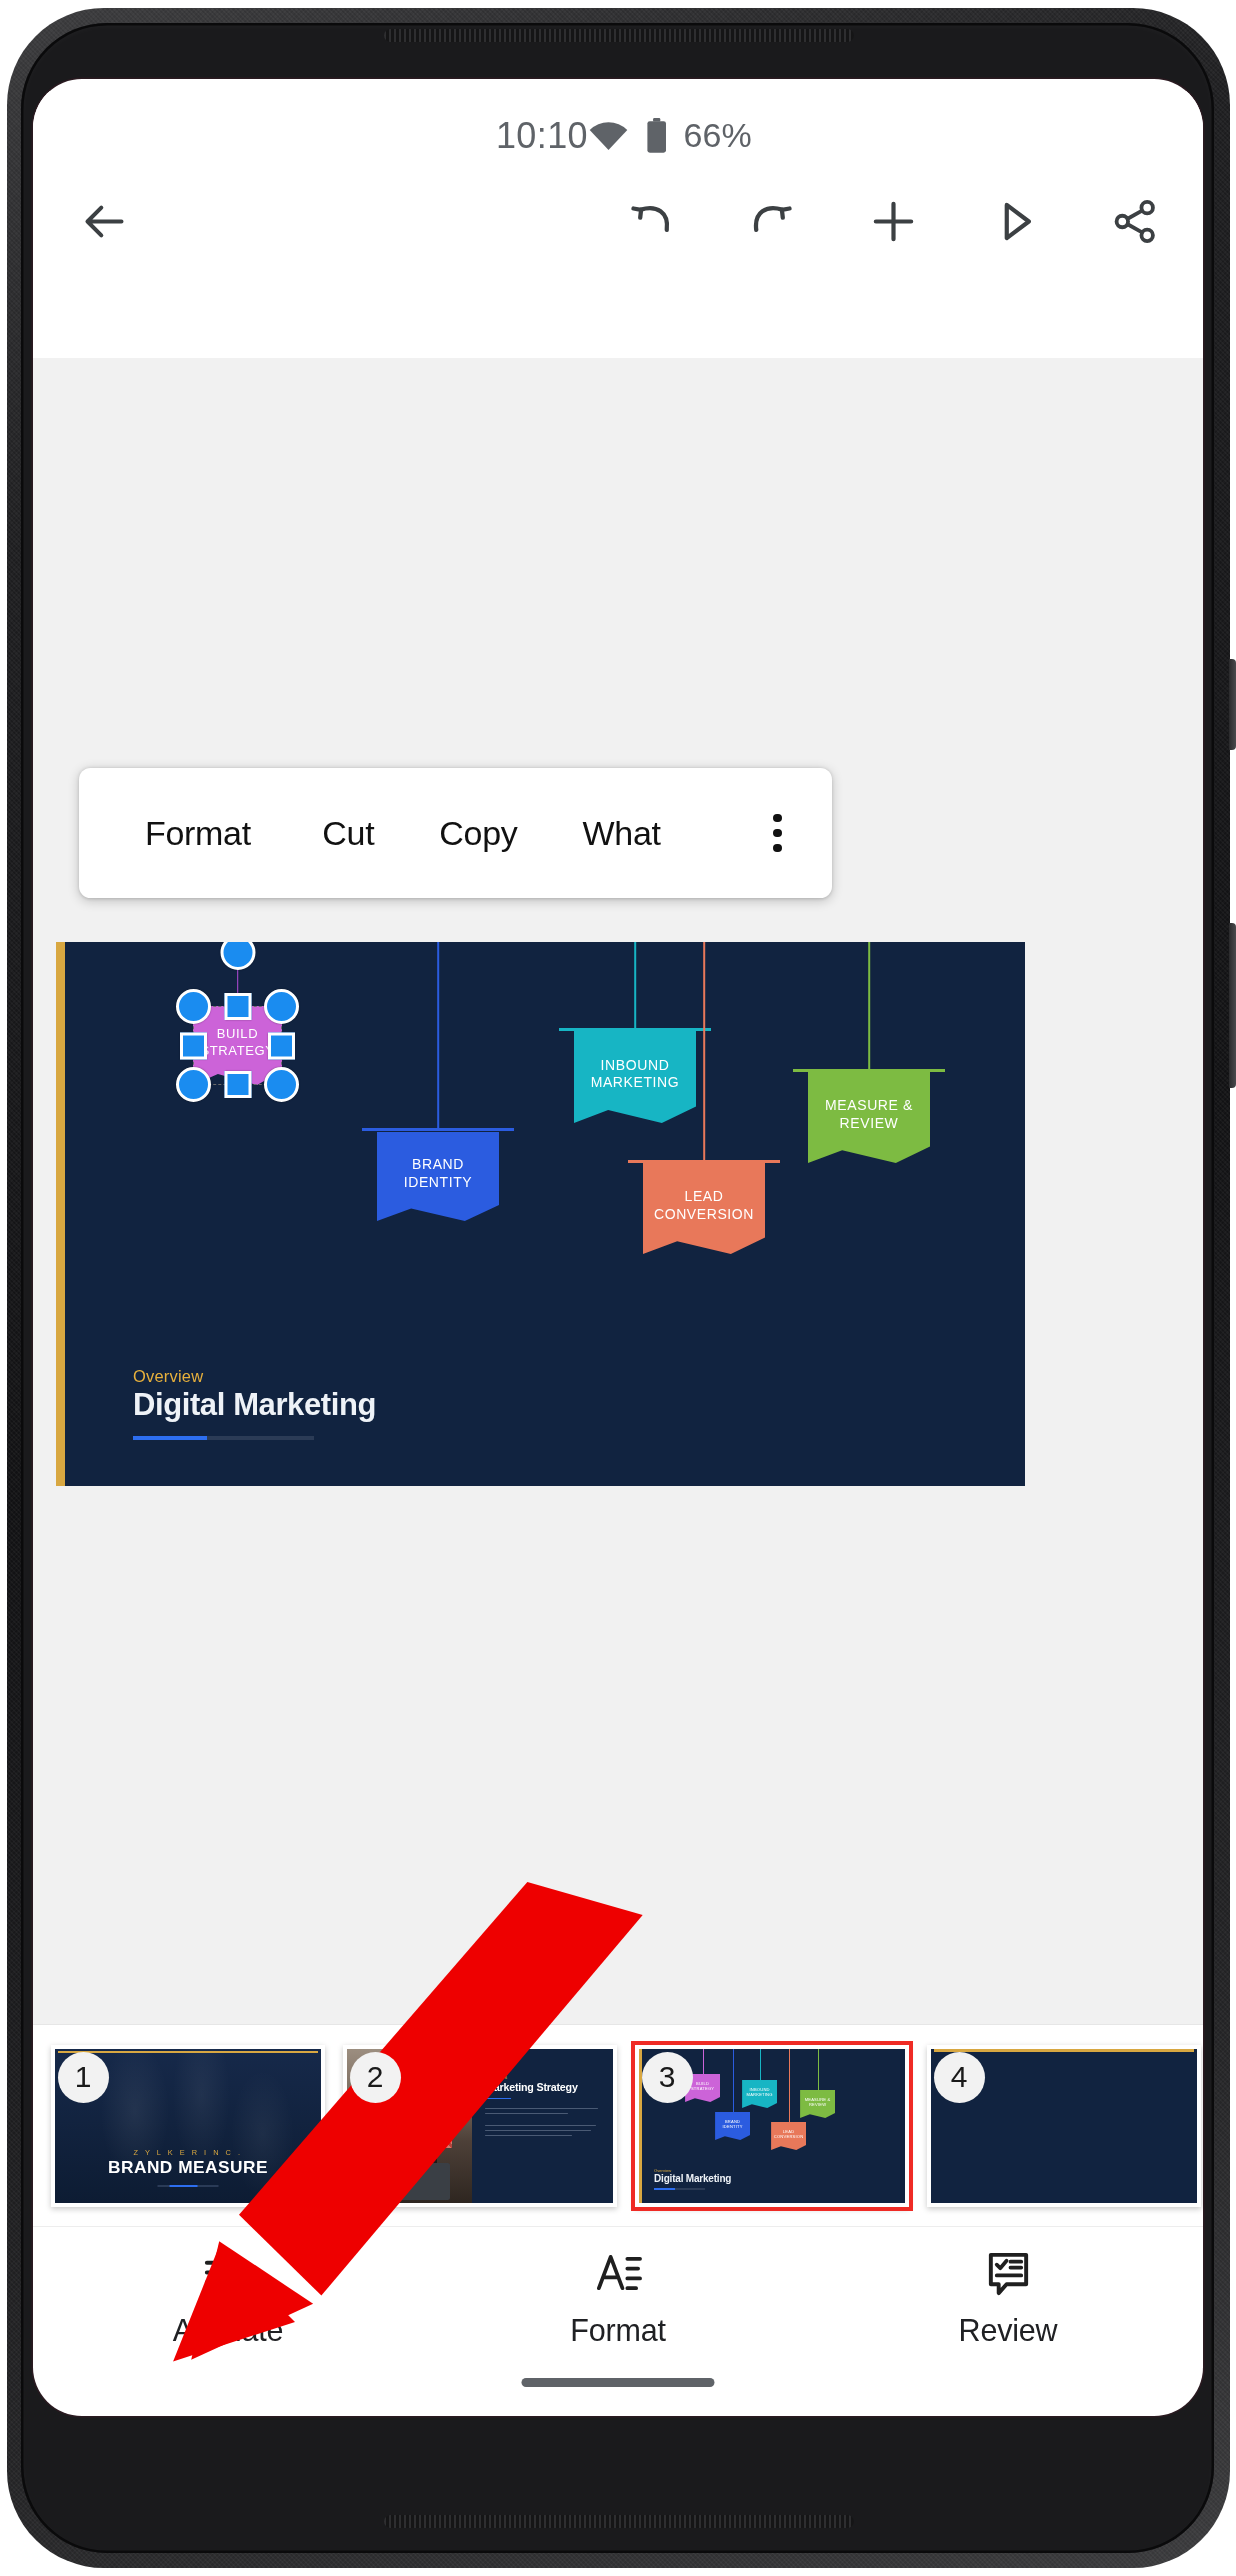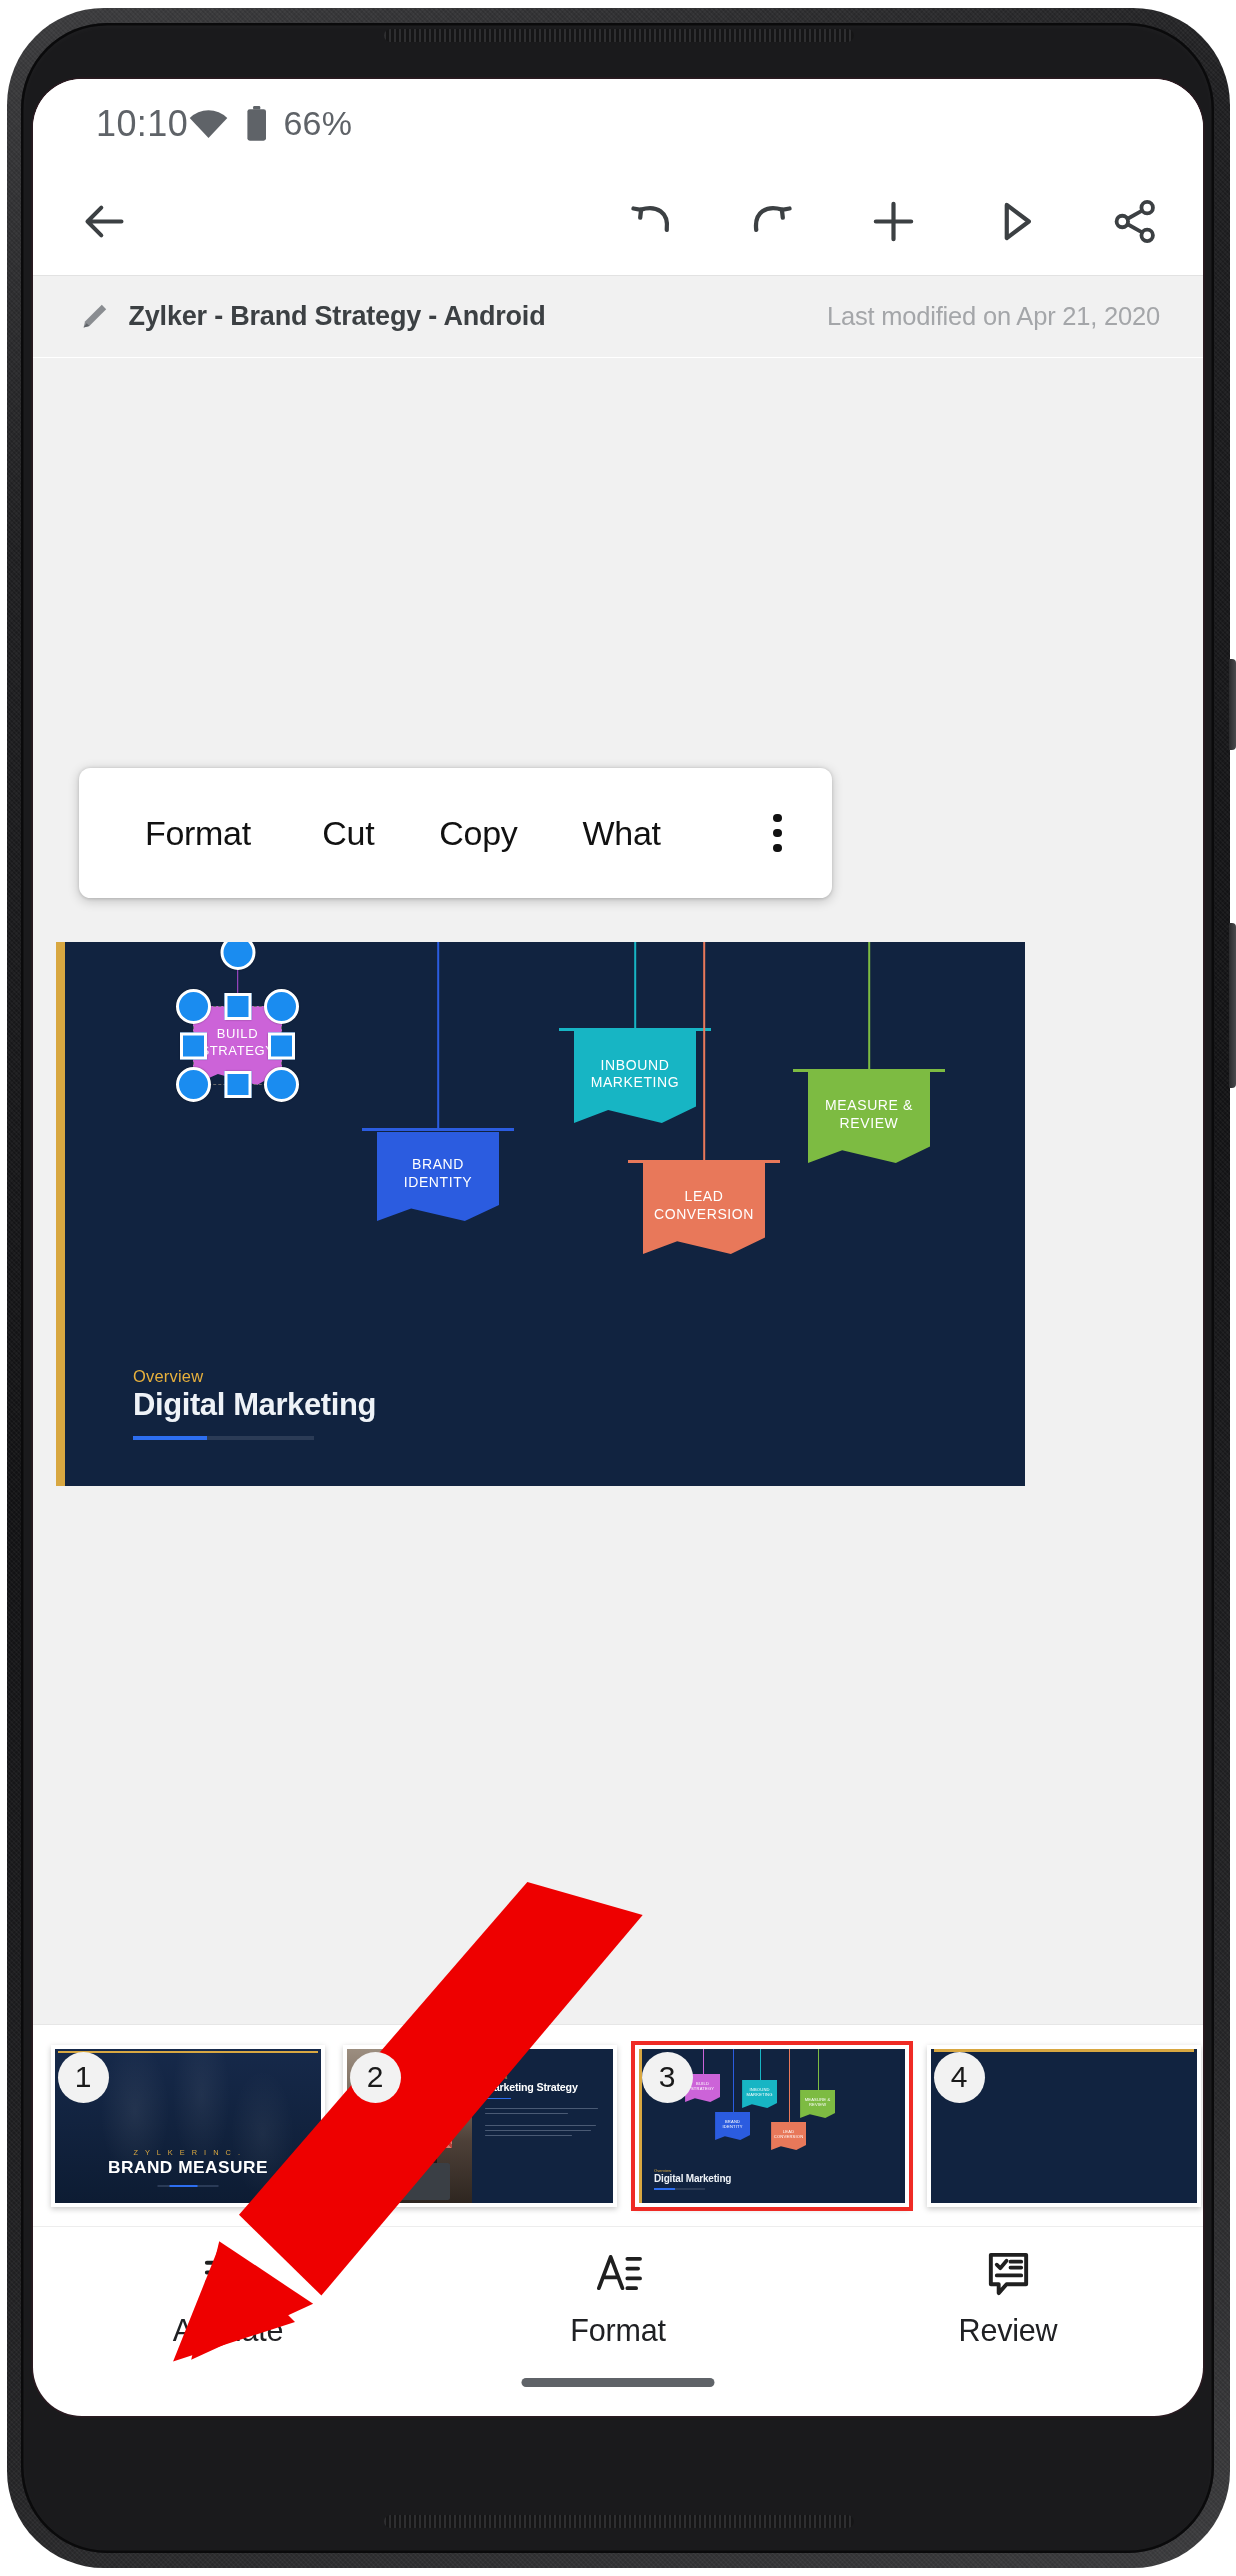--- a/index.html
+++ b/index.html
@@ -78,24 +78,24 @@
     width: 7.4px;
     border-radius: 0 4.1px 4.1px 0;
     background: linear-gradient(90deg, #2a2a2c, #4a4a4d);
   }
   .side-btn.b1 { top: 659px; height: 91px; }
   .side-btn.b2 { top: 923px; height: 165px; }
 
   
   .status-bar {
     position: absolute;
-    left: 0; top: 0;
+    left: 0; top: 12px;
     width: 1170px; height: 89px;
     display: flex; align-items: center;
-    justify-content: flex-start;
+    justify-content: center;
     padding: 0 51px 0 63px;
     background: #ffffff;
   }
   .status-time {
     font-size: 36px; color: #5f6368;
     letter-spacing: 0.4px;
   }
   .status-right { display: flex; align-items: center; gap: 16.5px; }
   .pct { font-size: 34px; color: #5f6368; letter-spacing: 0.2px; }
 
@@ -408,28 +408,20 @@
         <svg width="51" height="51" viewBox="0 0 24 24">
           <circle cx="17.5" cy="5.5" r="2.7" fill="none" stroke="#3c4043" stroke-width="1.8"></circle>
           <circle cx="5.8" cy="12" r="2.7" fill="none" stroke="#3c4043" stroke-width="1.8"></circle>
           <circle cx="17.5" cy="18.5" r="2.7" fill="none" stroke="#3c4043" stroke-width="1.8"></circle>
           <path d="M8.3 10.7 L15.1 6.9 M8.3 13.3 L15.1 17.1" stroke="#3c4043" stroke-width="1.8" stroke-linecap="round"></path>
         </svg>
       </div>
       <div style="width:25px"></div>
     </div>
 
-    <div class="doc-bar">
-      <svg width="35" height="35" viewBox="0 0 24 24">
-        <path d="M4.5 19.5 L8.5 18.5 L20 7 L17 4 L5.5 15.5 Z" fill="#8a8d91"></path>
-        <path d="M4.5 19.5 L8.5 18.5 L6.6 16.6 Z" fill="#5f6368"></path>
-      </svg>
-      <div class="doc-title">Zylker - Brand Strategy - Android</div>
-      <div class="doc-modified">Last modified on Apr 21, 2020</div>
-    </div>
 
     <div class="editor-area">
 
       <div class="ctx-menu">
         <div class="ctx-item">Format</div>
         <div style="width:21.4px"></div>
         <div class="ctx-item">Cut</div>
         <div style="width:15px"></div>
         <div class="ctx-item">Copy</div>
         <div style="width:15px"></div>

